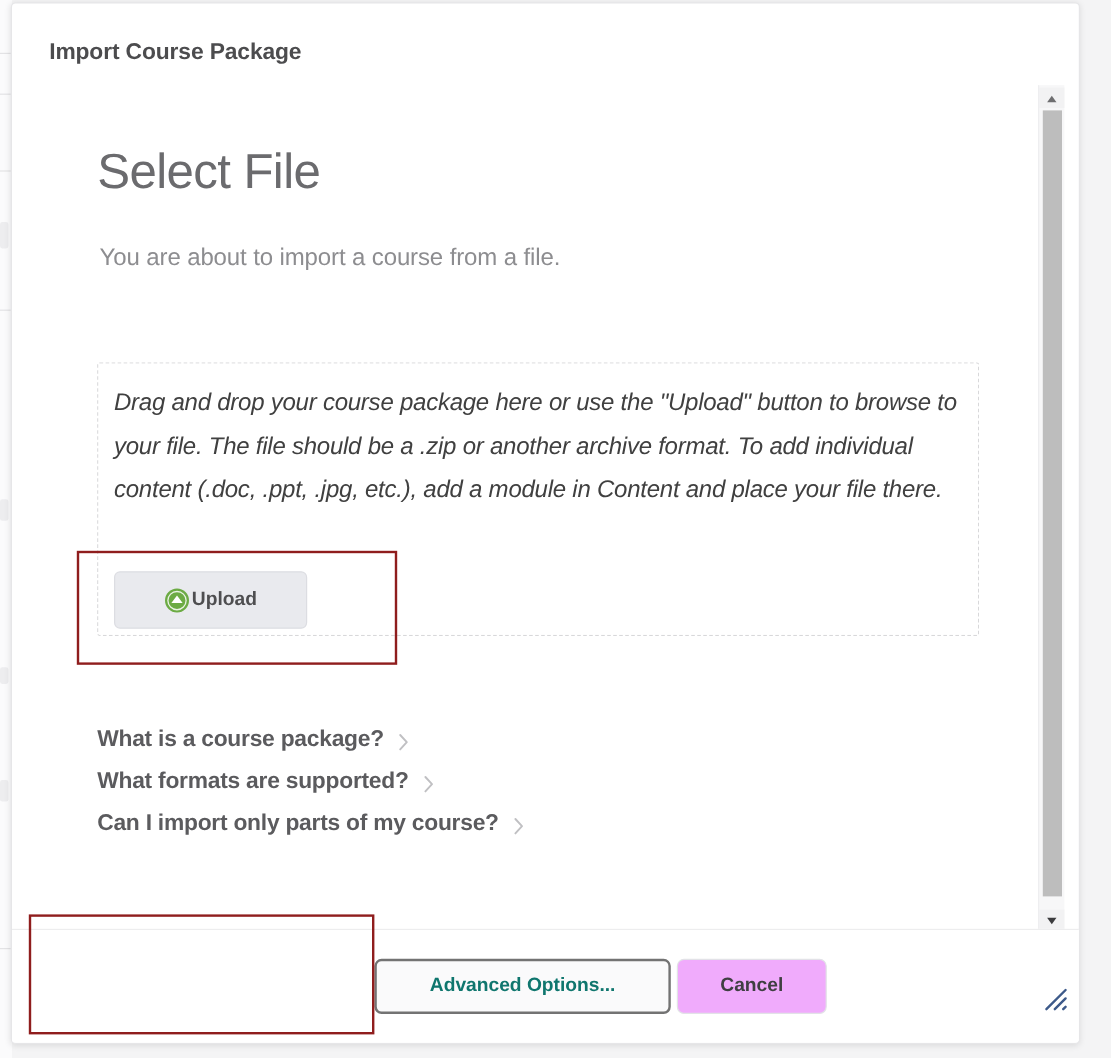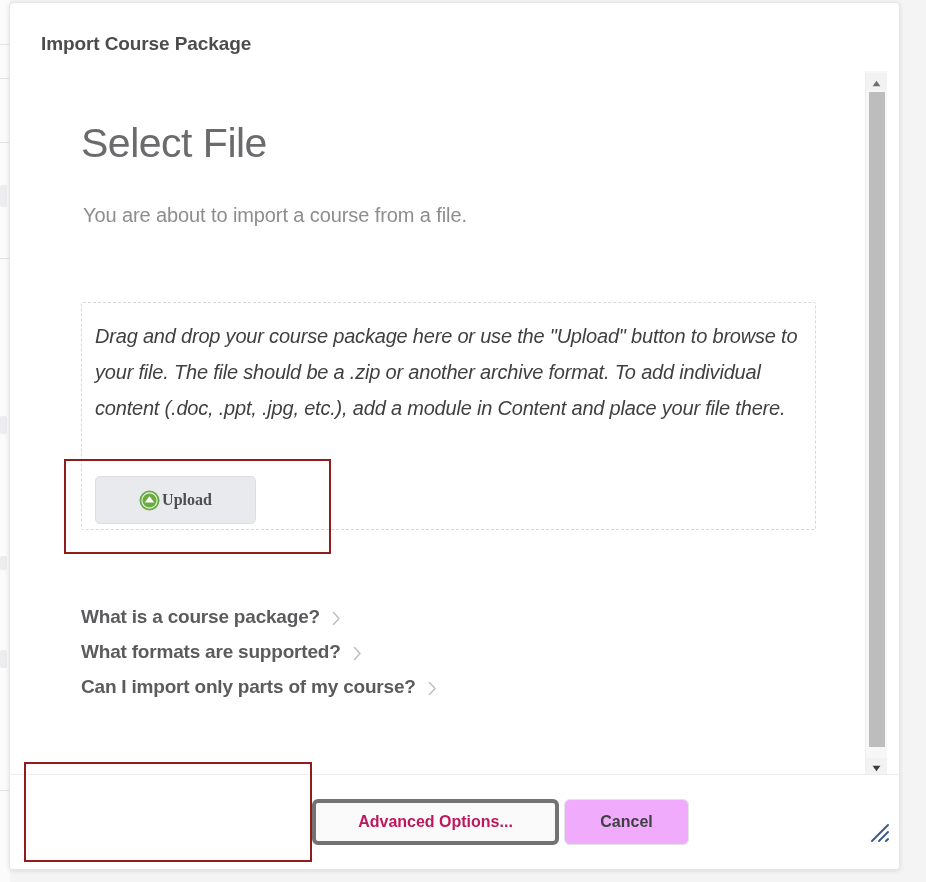--- a/index.html
+++ b/index.html
@@ -134,21 +134,20 @@
     height: 48px;
     background: #e9eaee;
     border: 1px solid #dcdde2;
     border-radius: 5px;
     box-sizing: border-box;
     display: flex;
     align-items: center;
     justify-content: center;
     gap: 2px;
     cursor: pointer;
-    font-family: Liberation Serif, serif;
   }
   .upload-btn .label {
     font-size: 16px;
     font-weight: bold;
     color: #4e4e50;
   }
   .upload-icon {
     width: 21px;
     height: 21px;
     display: block;
@@ -244,22 +243,22 @@
     left: 31px;
     width: 256px;
     background: #74aad6;
     border: 1px solid #6ba2cf;
     color: #ffffff;
   }
   .btn-disabled {
     left: 302px;
     width: 247px;
     background: #fafafb;
-    border: 4px solid #737373;
-    color: #be185d;
+    border: 2px solid #737373;
+    color: #0f766e;
     cursor: default;
   }
   .btn-secondary {
     left: 554px;
     width: 125px;
     background: #f0abfc;
     border: 1px solid #e2e2e7;
     color: #3f3f42;
   }
 

